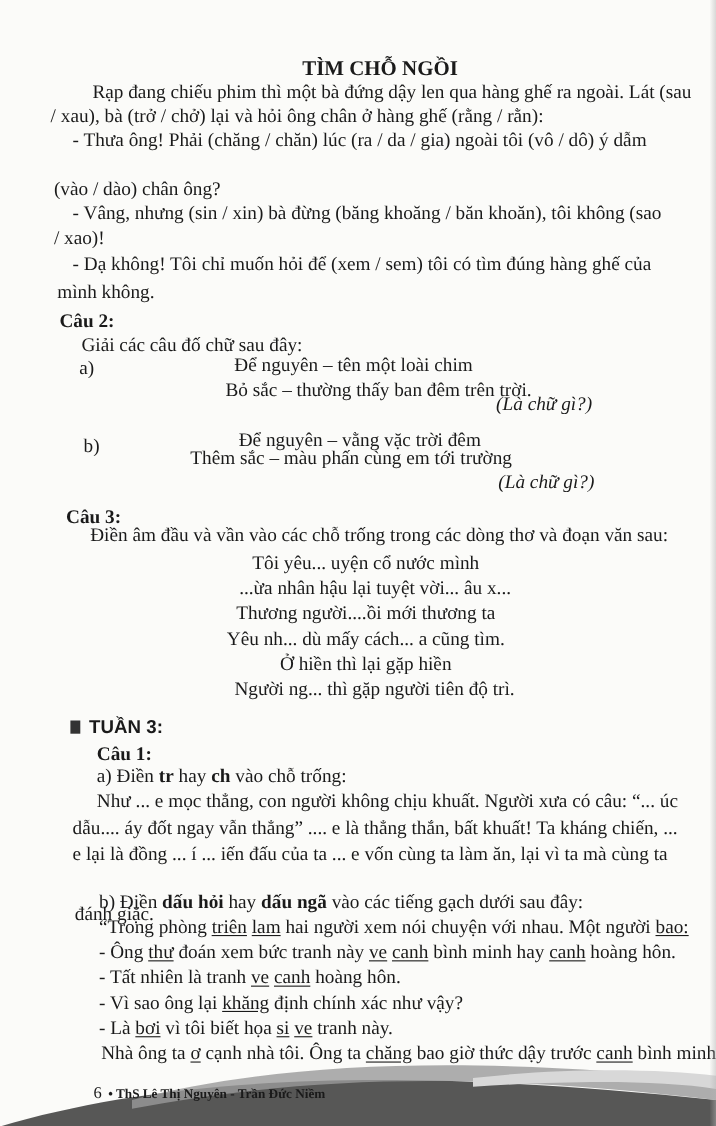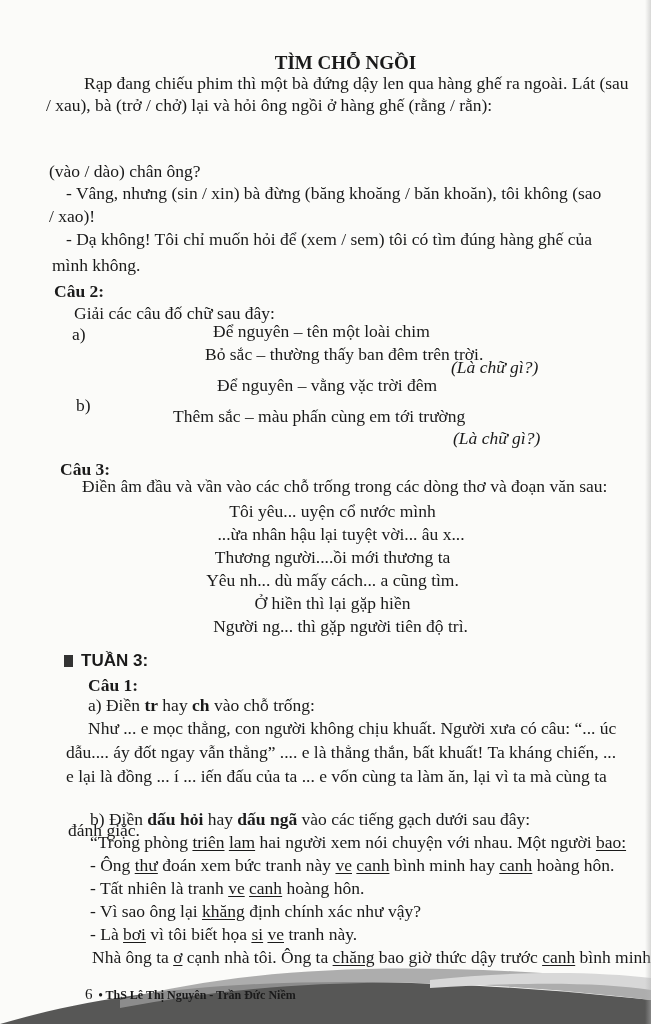--- a/index.html
+++ b/index.html
@@ -25,36 +25,37 @@
   .edge { position: absolute; right: 0; top: 0; width: 6px; height: 1024px; background: linear-gradient(to right, rgba(200,200,200,0), rgba(180,180,180,0.5)); }
 </style>
 </head>
 <body>
 
 <div class="page">
 
   <div class="line title" style="top:52px;">TÌM CHỖ NGỒI</div>
 
   <div class="line" style="left:84px; top:72px;">Rạp đang chiếu phim thì một bà đứng dậy len qua hàng ghế ra ngoài. Lát (sau</div>
-  <div class="line" style="left:46px; top:94px;">/ xau), bà (trở / chở) lại và hỏi ông ngồi ở hàng ghế (rằng / rằn):</div>
+  <div class="line" style="left:46px; top:94px;">/ xau), bà (trở / chở) lại và hỏi ông chân ở hàng ghế (rằng / rằn):</div>
+  <div class="line" style="left:66px; top:116px;">- Thưa ông! Phải (chăng / chăn) lúc (ra / da / gia) ngoài tôi (vô / dô) ý dẫm</div>
   <div class="line" style="left:49px; top:160px;">(vào / dào) chân ông?</div>
   <div class="line" style="left:66px; top:182px;">- Vâng, nhưng (sin / xin) bà đừng (băng khoăng / băn khoăn), tôi không (sao</div>
   <div class="line" style="left:49px; top:205px;">/ xao)!</div>
   <div class="line" style="left:66px; top:228px;">- Dạ không! Tôi chỉ muốn hỏi để (xem / sem) tôi có tìm đúng hàng ghế của</div>
   <div class="line" style="left:52px; top:254px;">mình không.</div>
 
   <div class="line bold" style="left:54px; top:280px;">Câu 2:</div>
   <div class="line" style="left:74px; top:302px;">Giải các câu đố chữ sau đây:</div>
   <div class="line" style="left:72px; top:323px;">a)</div>
   <div class="line" style="left:213px; top:320px;text-align:center;">Để nguyên – tên một loài chim</div>
   <div class="line" style="left:176px; top:343px;margin-left:29px;">Bỏ sắc – thường thấy ban đêm trên trời.</div>
   <div class="line italic" style="left:451px; top:356px;">(Là chữ gì?)</div>
 
   <div class="line" style="left:76px; top:394px;">b)</div>
-  <div class="line" style="left:217px; top:374px;text-align:center;">Để nguyên – vằng vặc trời đêm</div>
+  <div class="line" style="left:217px; top:388px;text-align:center;">Để nguyên – vằng vặc trời đêm</div>
   <div class="line" style="left:173px; top:405px;">Thêm sắc – màu phấn cùng em tới trường</div>
   <div class="line italic" style="left:453px; top:427px;">(Là chữ gì?)</div>
 
   <div class="line bold" style="left:60px; top:458px;">Câu 3:</div>
   <div class="line" style="left:82px; top:475px;">Điền âm đầu và vần vào các chỗ trống trong các dòng thơ và đoạn văn sau:</div>
   <div class="line center" style="top:500px; padding-left:14px;">Tôi yêu... uyện cổ nước mình</div>
   <div class="line center" style="top:523px; padding-left:31px;">...ừa nhân hậu lại tuyệt vời... âu x...</div>
   <div class="line center" style="top:546px; padding-left:14px;">Thương người....ồi mới thương ta</div>
   <div class="line center" style="top:569px; padding-left:14px;">Yêu nh... dù mấy cách... a cũng tìm.</div>
   <div class="line center" style="top:592px; padding-left:14px;">Ở hiền thì lại gặp hiền</div>

